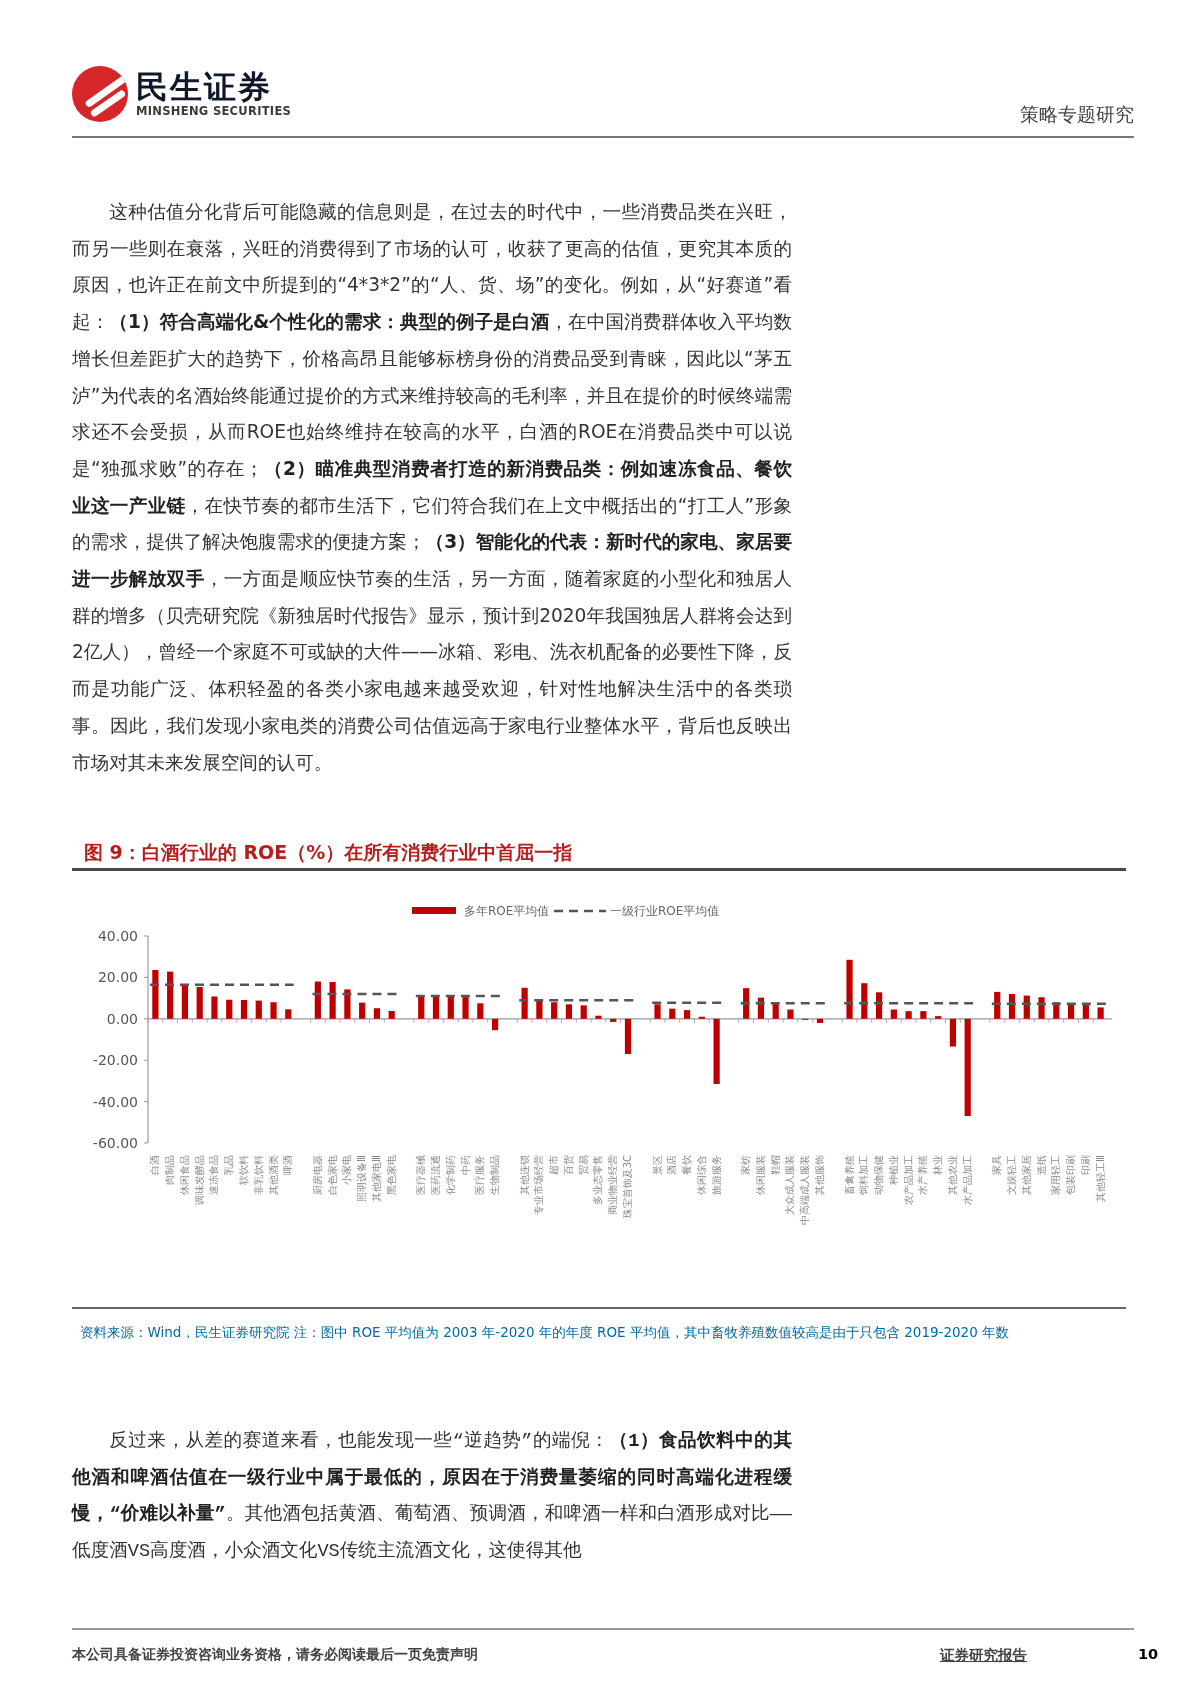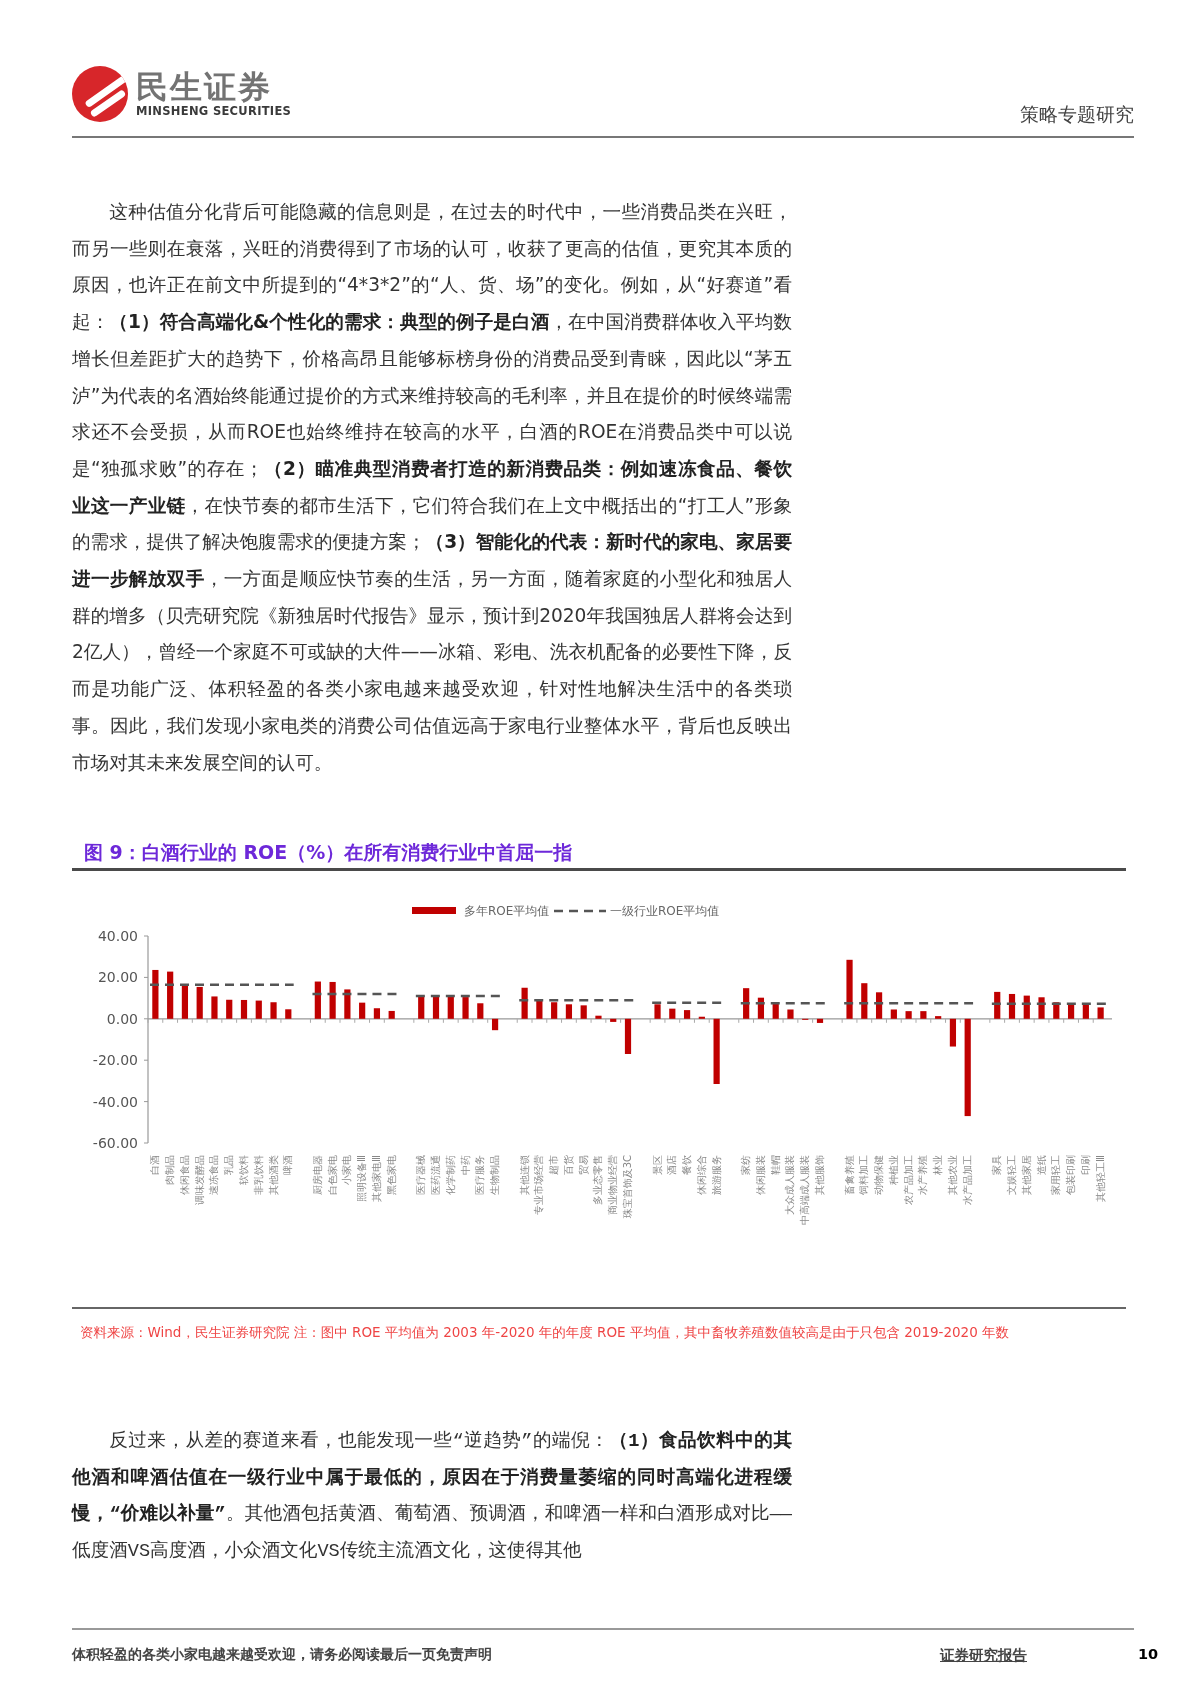--- a/index.html
+++ b/index.html
@@ -3,33 +3,33 @@
 <meta charset="utf-8">
 <style>
   html, body { margin:0; padding:0; background:#fff; }
   body { width:1200px; height:1698px; position:relative; font-family:"DejaVu Sans", sans-serif; color:#333; overflow:hidden; }
   .header { position:absolute; left:72px; top:66px; width:1062px; height:72px; }
   .logo { position:absolute; left:0; top:0; display:flex; align-items:center; }
   .logo-circle { width:56px; height:56px; border-radius:50%; background:#d7262a; position:relative; overflow:hidden; }
   .logo-circle::before, .logo-circle::after { content:""; position:absolute; left:10px; width:48px; height:7px; background:#fff; border-radius:4px; transform:rotate(-35deg); }
   .logo-circle::before { top:22px; } .logo-circle::after { top:34px; left:16px; width:40px; }
   .logo-text { margin-left:8px; }
-  .logo-cn { font-size:32px; font-weight:bold; color:#737373; letter-spacing:2px; line-height:34px; }
+  .logo-cn { font-size:32px; font-weight:bold; color:#0f172a; letter-spacing:2px; line-height:34px; }
   .logo-en { font-size:11.5px; font-weight:bold; color:#3a3a3a; letter-spacing:0.3px; }
   .header-right { position:absolute; right:0; top:36px; font-size:19px; color:#444; }
   .header-rule { position:absolute; left:0; top:70px; width:1062px; height:2px; background:#777; }
   .body-text { position:absolute; left:72px; top:194px; width:720px; font-size:18.6px; line-height:36.7px; color:#333; text-align:justify; }
   .body-text p { margin:0; text-indent:2em; }
   .body-text b { font-weight:bold; color:#222; }
-  .fig-title { position:absolute; left:84px; top:840px; font-size:19px; font-weight:bold; color:#6d28d9; }
+  .fig-title { position:absolute; left:84px; top:840px; font-size:19px; font-weight:bold; color:#b91c1c; }
   .fig-rule { position:absolute; left:72px; top:868px; width:1054px; height:3px; background:#4a4a4a; }
   .chart { position:absolute; left:72px; top:880px; width:1054px; height:420px; }
   .chart svg text { font-family:"DejaVu Sans", sans-serif; }
   .note-rule { position:absolute; left:72px; top:1307px; width:1054px; height:2px; background:#666; }
-  .note { position:absolute; left:80px; top:1318px; width:1040px; font-size:13.5px; line-height:28px; color:#ef4444; }
+  .note { position:absolute; left:80px; top:1318px; width:1040px; font-size:13.5px; line-height:28px; color:#0369a1; }
   .body2 { position:absolute; left:72px; top:1424px; width:720px; font-size:18.6px; line-height:36.7px; color:#333; text-align:justify;font-family:Liberation Mono, monospace; }
   .body2 p { margin:0; text-indent:2em; }
   .body2 b { font-weight:bold; color:#222; }
   .footer-rule { position:absolute; left:72px; top:1628px; width:1062px; height:2px; background:#999; }
   .footer-left { position:absolute; left:72px; top:1646px; font-size:14px; font-weight:bold; color:#444; }
   .footer-mid { position:absolute; left:940px; top:1646px; font-size:14.5px; font-weight:bold; color:#444;text-decoration:underline; }
   .footer-page { position:absolute; left:1138px; top:1646px; font-size:14.5px; font-weight:bold; color:#000000; }
 </style>
 </head>
 <body>
@@ -279,15 +279,15 @@
 <div class="note-rule"></div>
 <div class="note">
   <div>资料来源：Wind，民生证券研究院 注：图中 ROE 平均值为 2003 年-2020 年的年度 ROE 平均值，其中畜牧养殖数值较高是由于只包含 2019-2020 年数</div>
 </div>
 
 <div class="body2">
     <p id="p2"><span>反过来，从差的赛道来看，也能发现一些“逆趋势”的端倪：</span><b>（1）食品饮料中的其他酒和啤酒估值在一级行业中属于最低的，原因在于消费量萎缩的同时高端化进程缓慢，“价难以补量”</b><span>。其他酒包括黄酒、葡萄酒、预调酒，和啤酒一样和白酒形成对比——低度酒VS高度酒，小众酒文化VS传统主流酒文化，这使得其他</span></p>
   </div>
 
 <div class="footer-rule"></div>
-<div class="footer-left">体积轻盈的各类小家电越来越受欢迎，请务必阅读最后一页免责声明</div>
+<div class="footer-left">本公司具备证券投资咨询业务资格，请务必阅读最后一页免责声明</div>
 <div class="footer-mid">证券研究报告</div>
 <div class="footer-page">10</div>
 
 </body></html>

